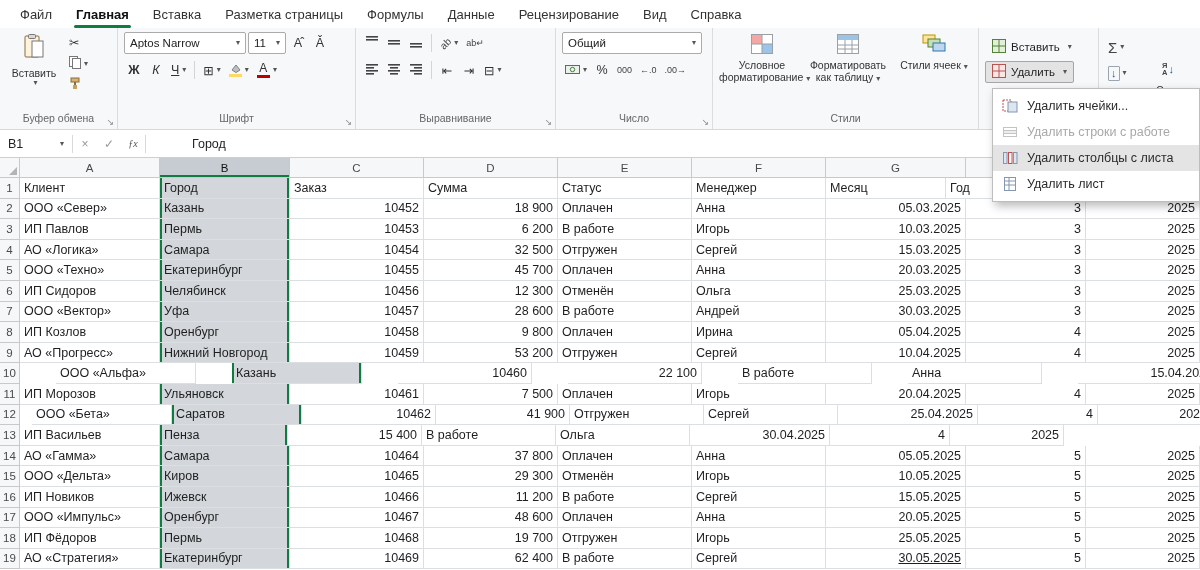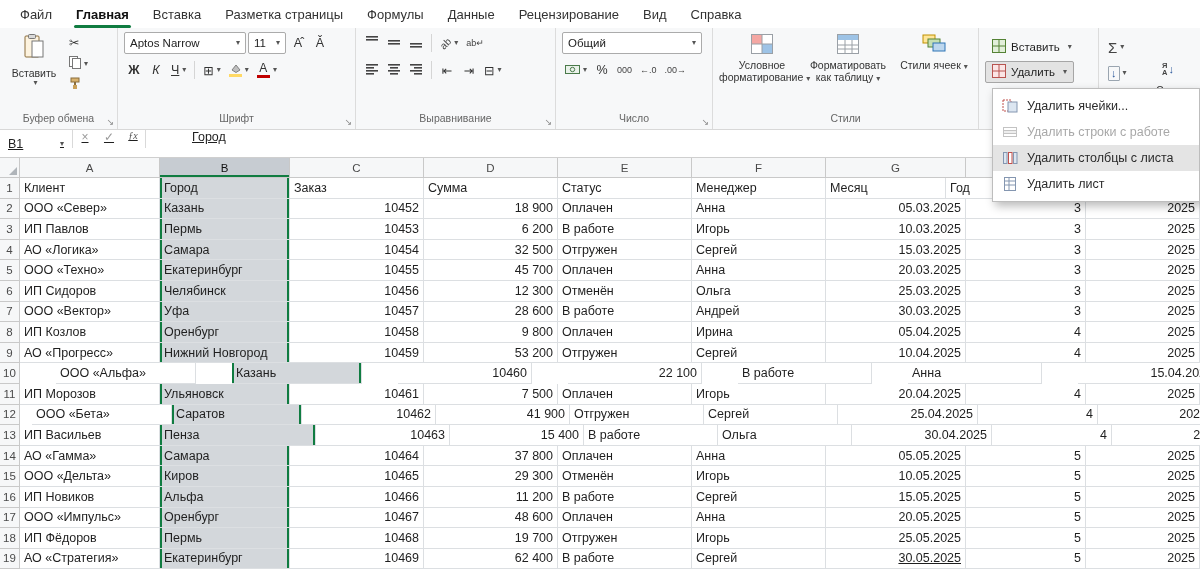--- a/index.html
+++ b/index.html
@@ -50,21 +50,21 @@
   .cellbtn{display:flex;align-items:center;gap:5px;font-size:11.5px;height:22px;padding:0 6px;margin-bottom:3px;border-radius:2px;border:1px solid transparent;}
   .cellbtn.pressed{background:#e3e3e3;border:1px solid #a6a6a6;}
   .filldn{color:#2b579a;font-weight:700;font-size:11px;border:1px solid #9aa5b0;padding:0 2px;line-height:13px;border-radius:1px;}
   .sigma{font-size:15px;color:#444;}
   .sortbtn{position:absolute;left:1156px;top:32px;width:80px;display:flex;flex-direction:column;align-items:flex-start;font-size:10.5px;color:#333;}
   .sorticon{display:flex;align-items:center;gap:1px;margin:2px 0 8px 6px;}
   .azcol{display:flex;flex-direction:column;font-size:7.5px;line-height:7px;color:#444;font-weight:700;}
   .azarrow{font-size:11px;color:#2b579a;}
 
   
-  #fbar{height:28px;background:#fff;border-bottom:1px solid #cfcfcf;display:flex;font-size:12.5px;text-decoration:underline;}
+  #fbar{height:28px;background:#fff;border-bottom:1px solid #cfcfcf;display:flex;align-items:center;font-size:12.5px;}
   #namebox{width:72px;height:100%;display:flex;align-items:center;justify-content:space-between;padding:0 8px;color:#222;}
   .vsep{width:1px;height:18px;background:#d9d9d9;}
   .fbic{width:24px;text-align:center;color:#9a9a9a;font-size:12px;}
   .fbic.fx{color:#555;font-style:italic;font-family:"Liberation Serif",serif;font-size:10px;}
   #fcontent{margin-left:46px;color:#1f1f1f;}
 
   
   #grid{position:relative;background:#fff;}
   .grow{display:flex;}
   .gcell{border-right:1px solid #dcdfe2;border-bottom:1px solid #dcdfe2;font-size:12.5px;padding:0 4px;
@@ -544,22 +544,21 @@
         <div class="gcell num" style="width: 134px;">41 900</div>
         <div class="gcell" style="width: 134px;">Отгружен</div>
         <div class="gcell" style="width: 134px;">Сергей</div>
         <div class="gcell num" style="width: 140px;">25.04.2025</div>
         <div class="gcell num" style="width: 120px;">4</div>
         <div class="gcell num" style="width: 114px;">2025</div>
       </div>
       <div class="grow" style="height: 20.6px;">
         <div class="gcell gut" style="width: 20px;">13</div>
         <div class="gcell" style="width: 140px;">ИП Васильев</div>
-        <div class="gcell sel" style="width: 156px;">Пенза</div>
-        <div class="gcell num" style="width: 134px;">10463</div>
+        <div class="gcell sel" style="width: 128px;">Пенза</div>
         <div class="gcell num" style="width: 134px;">15 400</div>
         <div class="gcell" style="width: 134px;">В работе</div>
         <div class="gcell" style="width: 134px;">Ольга</div>
         <div class="gcell num" style="width: 140px;">30.04.2025</div>
         <div class="gcell num" style="width: 120px;">4</div>
         <div class="gcell num" style="width: 114px;">2025</div>
       </div>
       <div class="grow" style="height: 20.6px;">
         <div class="gcell gut" style="width: 20px;">14</div>
         <div class="gcell" style="width: 140px;">АО «Гамма»</div>
@@ -580,21 +579,21 @@
         <div class="gcell num" style="width: 134px;">29 300</div>
         <div class="gcell" style="width: 134px;">Отменён</div>
         <div class="gcell" style="width: 134px;">Игорь</div>
         <div class="gcell num" style="width: 140px;">10.05.2025</div>
         <div class="gcell num" style="width: 120px;">5</div>
         <div class="gcell num" style="width: 114px;">2025</div>
       </div>
       <div class="grow" style="height: 20.6px;">
         <div class="gcell gut" style="width: 20px;">16</div>
         <div class="gcell" style="width: 140px;">ИП Новиков</div>
-        <div class="gcell sel" style="width: 130px;">Альфа</div>
+        <div class="gcell sel" style="width: 130px;">Ижевск</div>
         <div class="gcell num" style="width: 134px;">10466</div>
         <div class="gcell num" style="width: 134px;">11 200</div>
         <div class="gcell" style="width: 134px;">В работе</div>
         <div class="gcell" style="width: 134px;">Сергей</div>
         <div class="gcell num" style="width: 140px;">15.05.2025</div>
         <div class="gcell num" style="width: 120px;">5</div>
         <div class="gcell num" style="width: 114px;">2025</div>
       </div>
       <div class="grow" style="height: 20.6px;">
         <div class="gcell gut" style="width: 20px;">17</div>

